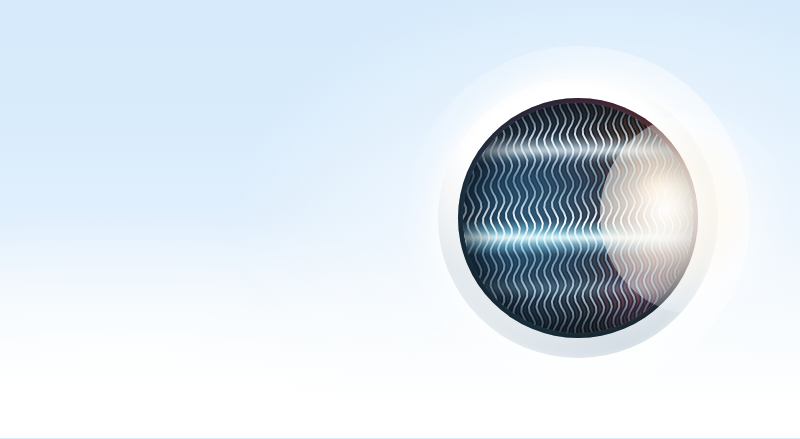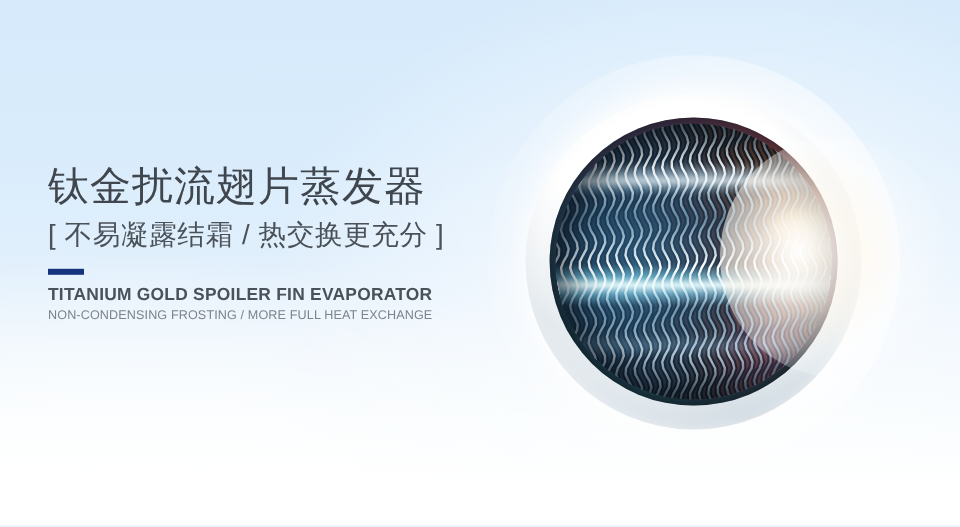--- a/index.html
+++ b/index.html
@@ -297,27 +297,20 @@
     pointer-events: none;
   }
 </style>
 </head>
 <body>
 
 <div class="banner">
 
   <div class="bg-glow"></div>
 
-  <div class="text-block">
-    <div class="headline">钛金扰流翅片蒸发器</div>
-    <div class="subheadline">[ 不易凝露结霜 / 热交换更充分 ]</div>
-    <div class="accent-bar"></div>
-    <div class="eng-main">TITANIUM GOLD SPOILER FIN EVAPORATOR</div>
-    <div class="eng-sub">NON-CONDENSING FROSTING / MORE FULL HEAT EXCHANGE</div>
-  </div>
 
   <div class="product">
     <div class="product-halo"></div>
     <div class="ring-outer"></div>
     <div class="ring-shade"></div>
 
     <div class="rim">
       <div class="fin-disc">
 
         <svg class="fins" viewBox="0 0 230 230" preserveAspectRatio="none">

